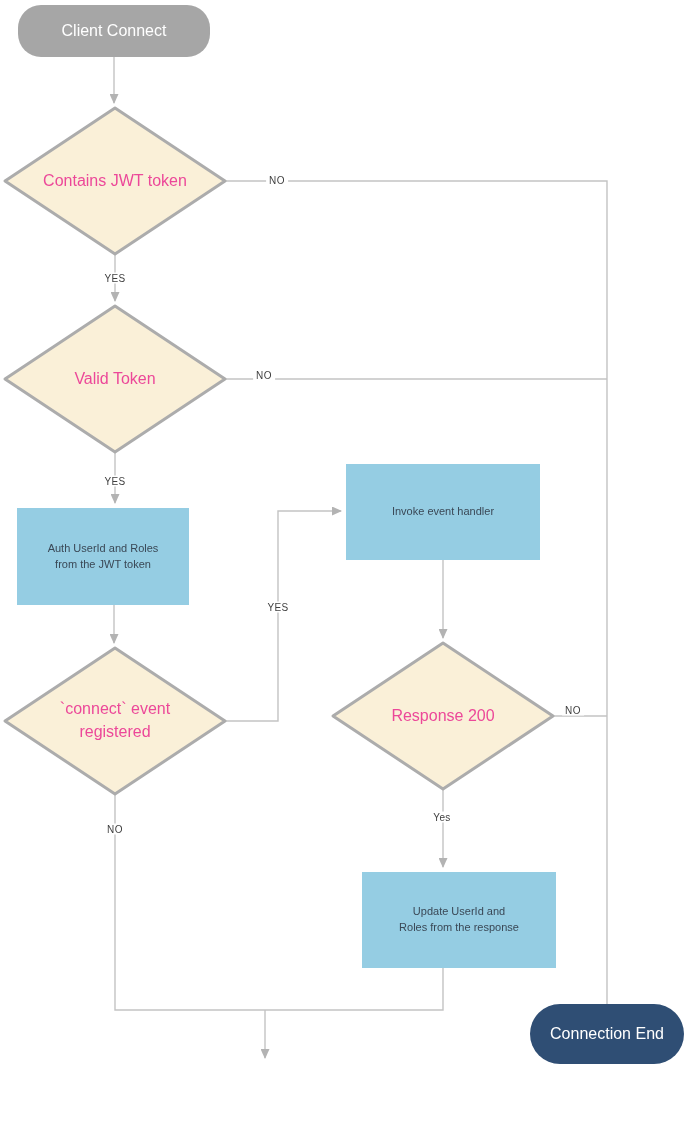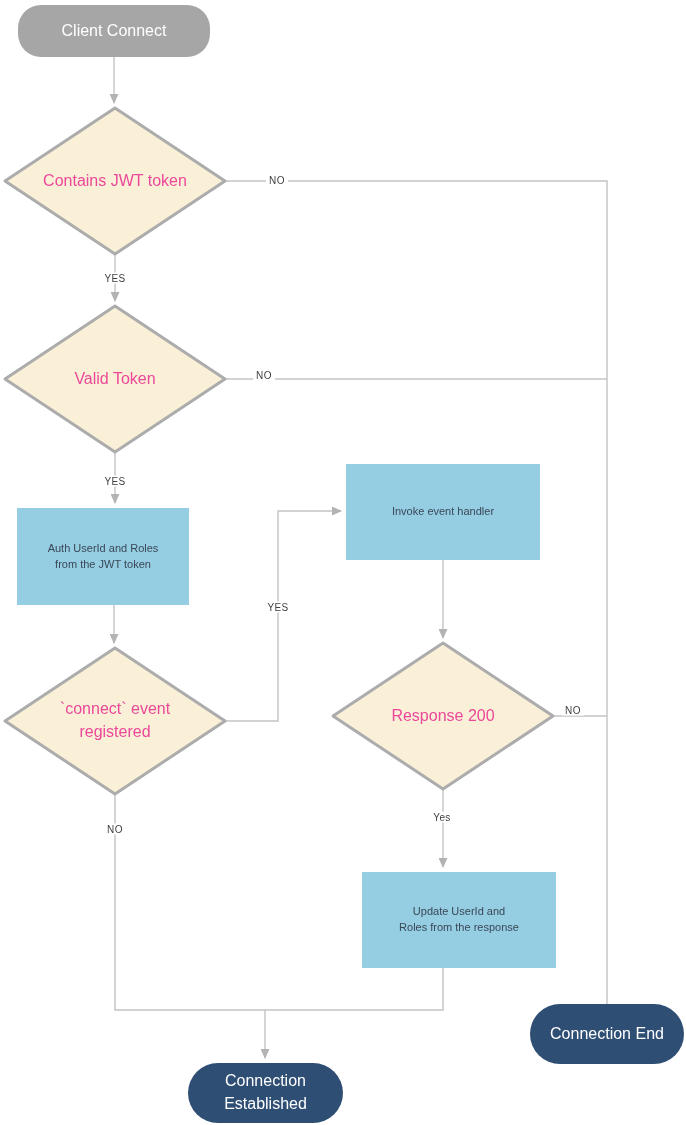--- a/index.html
+++ b/index.html
@@ -105,24 +105,20 @@
       <polygon points="112,2 222,75 112,148 2,75"></polygon>
       </svg>
     <div class="node-label">Response 200</div>
   </div>
 
   <div class="node process process-update">
     <div class="node-label">Update UserId and
 Roles from the response</div>
   </div>
 
-  <div class="node pill-navy pill-established">
-    <div class="node-label">Connection
-Established</div>
-  </div>
 
   <div class="node pill-navy pill-end">
     <div class="node-label">Connection End</div>
   </div>
 
   <span class="edge-label" style="left:277px;top:180px">NO</span>
   <span class="edge-label" style="left:115px;top:278px">YES</span>
   <span class="edge-label" style="left:264px;top:375px">NO</span>
   <span class="edge-label" style="left:115px;top:481px">YES</span>
   <span class="edge-label" style="left:278px;top:607px">YES</span>

